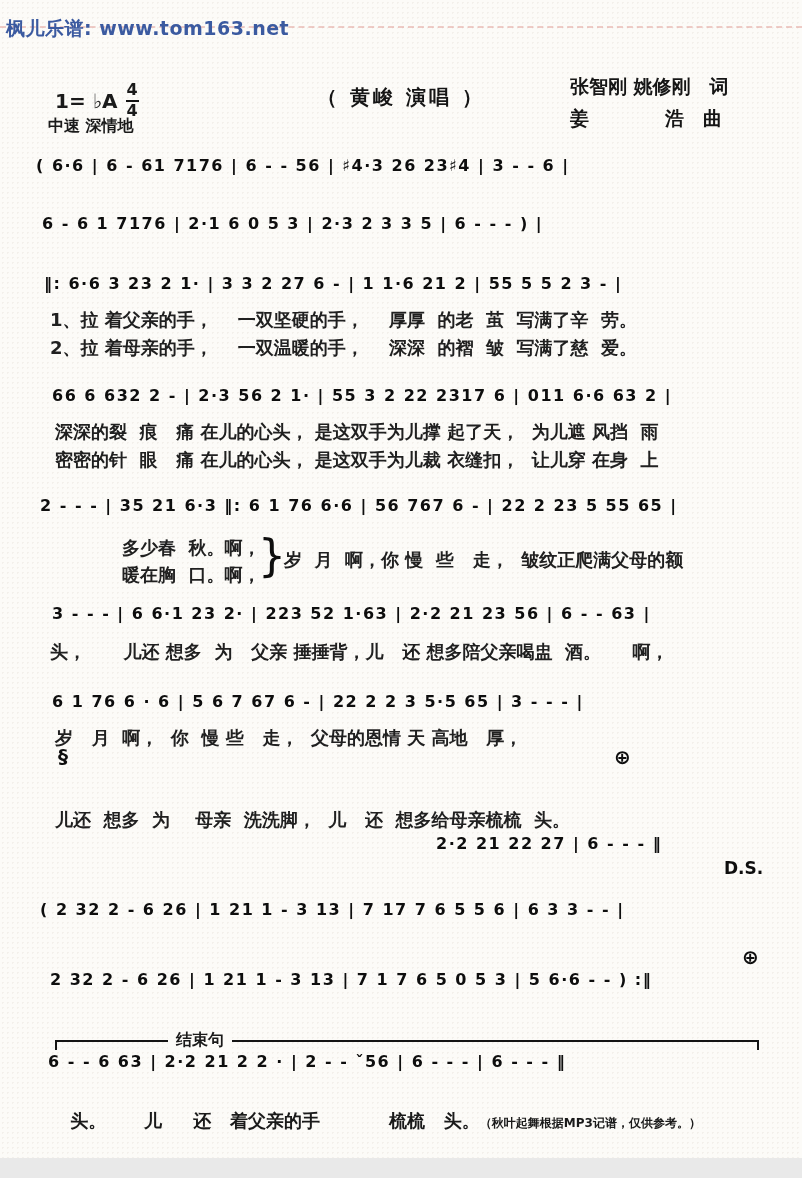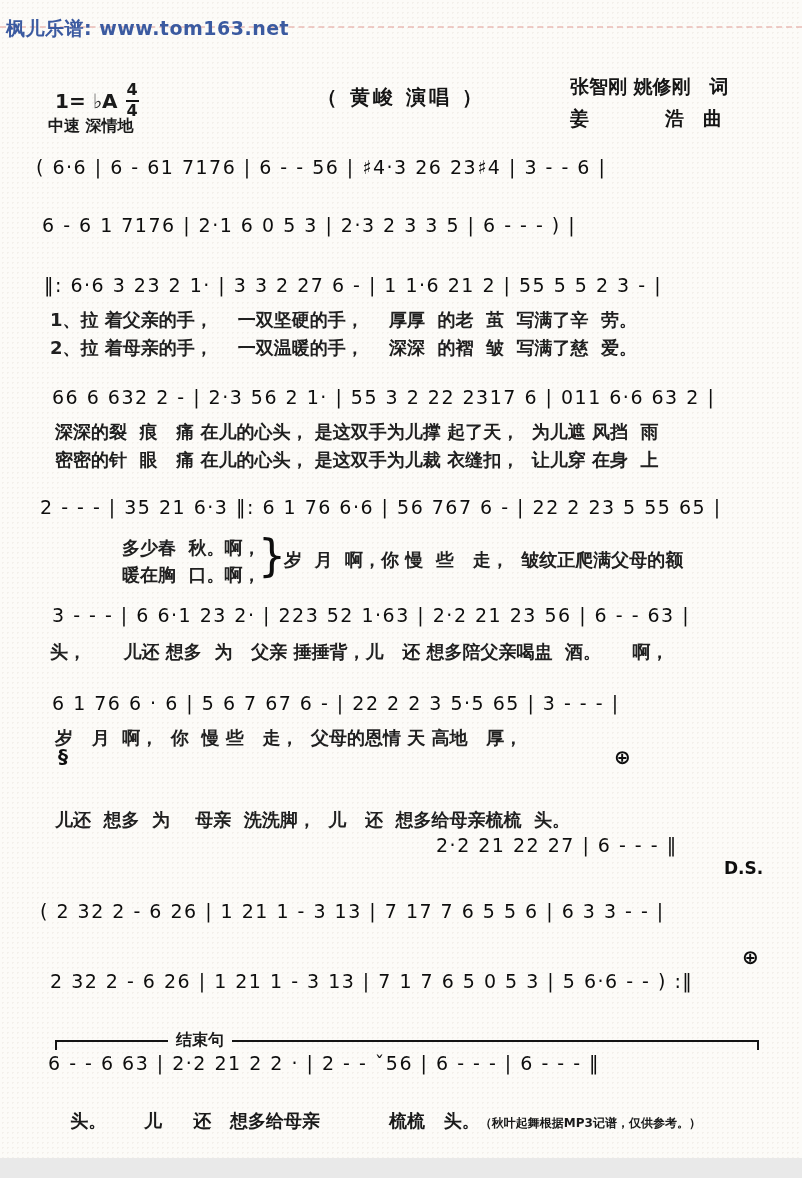--- a/index.html
+++ b/index.html
@@ -16,21 +16,21 @@
   .logo { left:6px; top:16px; font-size:19px; font-weight:700; color:#3b5aa0; letter-spacing:0.5px; white-space:pre; }
   .title { left:0; right:0; top:24px; text-align:center; font-size:42px; font-weight:700; color:#7a0e0e; letter-spacing:10px; }
   .subtitle { left:0; right:0; top:84px; text-align:center; font-size:20px; font-weight:700; letter-spacing:3px; color:#151515; }
   .credit { left:570px; font-size:19px; font-weight:700; white-space:pre; color:#151515; }
   .credit.c1 { top:74px; }
   .credit.c2 { top:106px; }
   .keysig { left:55px; top:82px; display:flex; align-items:center; font-size:20px; font-weight:700; }
   .frac { display:inline-flex; flex-direction:column; align-items:center; font-size:16px; line-height:1.05; margin-left:8px; font-weight:700; }
   .fracline { width:13px; height:2px; background:#141414; margin:1px 0; }
   .tempo { left:48px; top:116px; font-size:16px; font-weight:700; white-space:pre; }
-  .notes { position:absolute; font-weight:400; font-size:19px; letter-spacing:1.5px; white-space:pre; color:#0e0e0e; }
+  .notes { position:absolute; font-weight:700; font-size:16px; letter-spacing:1.5px; white-space:pre; color:#0e0e0e; }
   .lyric { position:absolute; font-size:18px; font-weight:600; white-space:pre; color:#202020; }
   .mark { position:absolute; font-size:20px; font-weight:700; color:#0e0e0e; }
   .brace { position:absolute; font-size:44px; font-weight:400; color:#0e0e0e; line-height:1; }
   .ds { position:absolute; font-size:17px; font-weight:700; color:#0e0e0e; }
   .end-bracket { position:absolute; left:55px; top:1040px; width:700px; height:8px;
     border-top:2px solid #141414; border-left:2px solid #141414; border-right:2px solid #141414; }
   .end-label { position:absolute; left:168px; top:1030px; background:#fcfbf8; padding:0 8px;
     font-size:16px; font-weight:700; z-index:2; }
   .lyric-row { position:absolute; left:50px; top:1090px; white-space:pre; }
   .lyric-row .main { font-size:18px; font-weight:600; }
@@ -95,20 +95,20 @@
   <div class="notes" style="left:40px; top:900px;">( 2 32 2 - 6 26 | 1 21 1 - 3 13 | 7 17 7 6 5 5 6 | 6 3 3 - - |</div>
 
   <div class="mark" style="left:742px; top:945px;">⊕</div>
   <div class="notes" style="left:50px; top:970px;">2 32 2 - 6 26 | 1 21 1 - 3 13 | 7 1 7 6 5 0 5 3 | 5 6·6 - - ) :‖</div>
 
   <div class="end-bracket"></div>
   <div class="end-label">结束句</div>
   <div class="notes" style="left:48px; top:1052px;">6 - - 6 63 | 2·2 21 2 2 · | 2 - - ˇ56 | 6 - - - | 6 - - - ‖</div>
 
   <div class="lyric-row">
-    <span class="main">头。      儿     还   想多给母亲           梳梳   头。</span><span class="note">（秋叶起舞根据MP3记谱，仅供参考。）</span>
+    <span class="main">头。      儿     还   着父亲的手           梳梳   头。</span><span class="note">（秋叶起舞根据MP3记谱，仅供参考。）</span>
   </div>
 
   <div class="watermark">
     <span class="wm-site">歌谱简谱网</span><span class="wm-url">jianpu.cn</span>
   </div>
 
 </div>
 
 </body></html>

